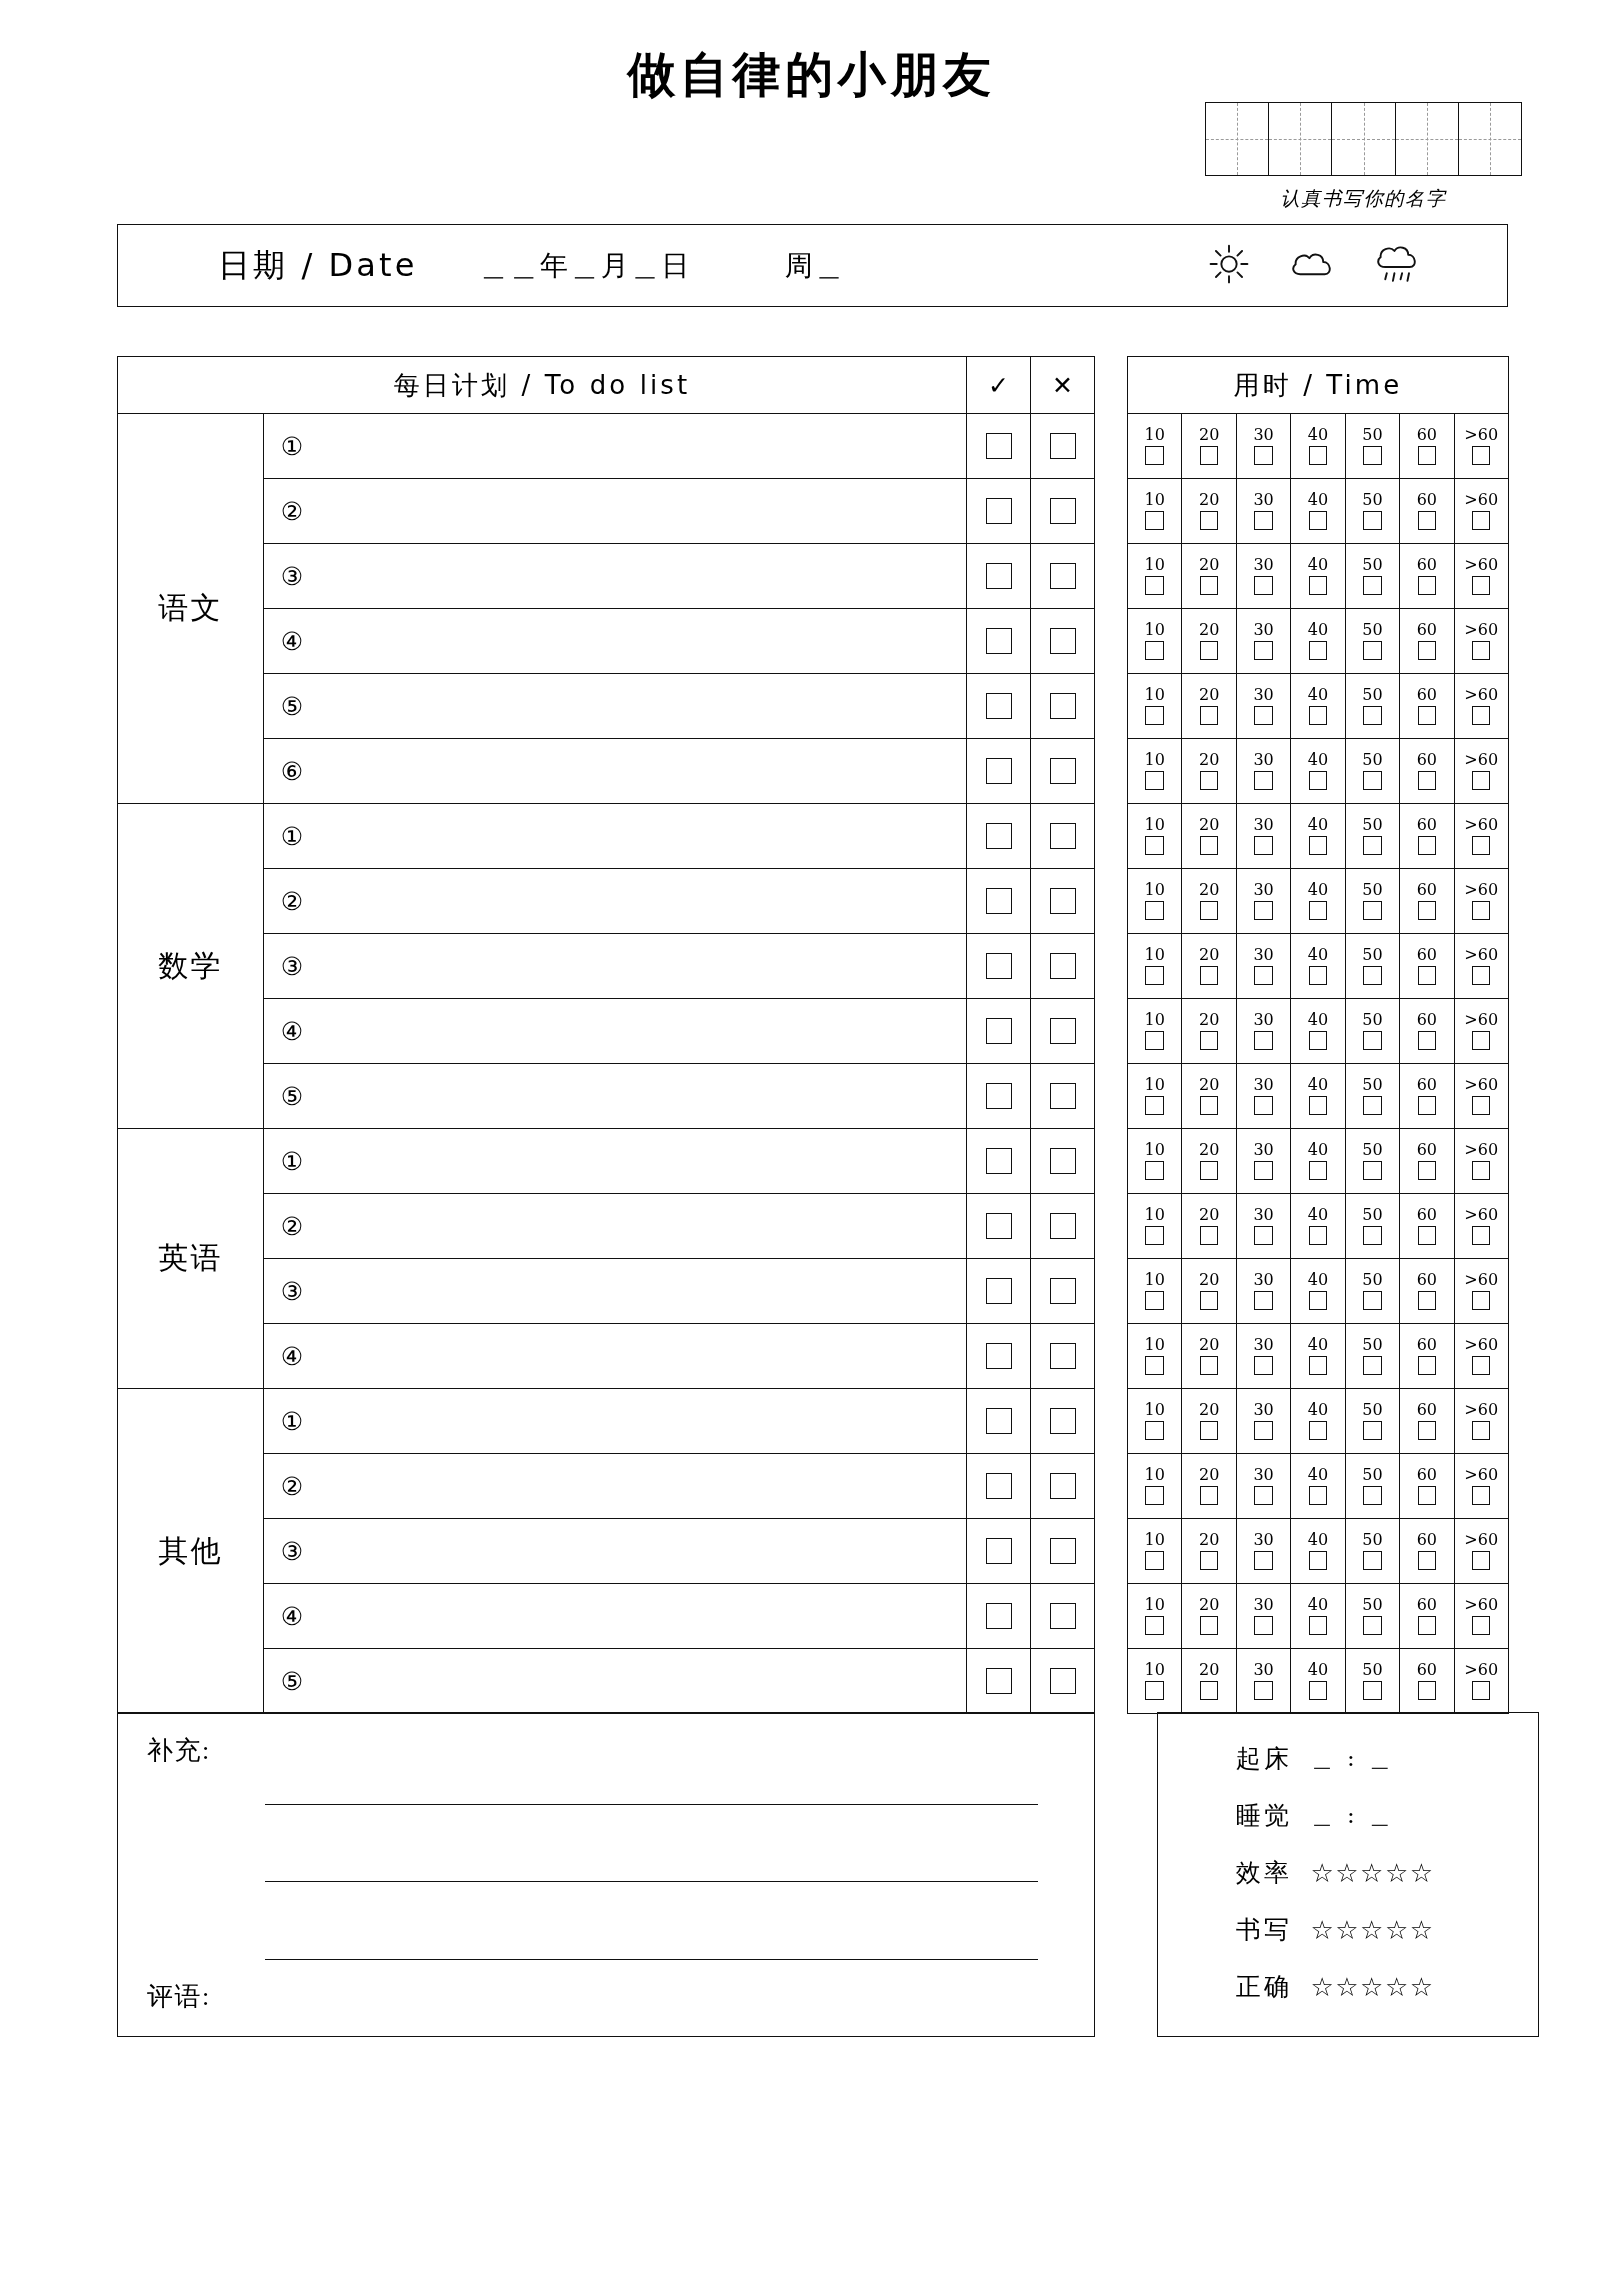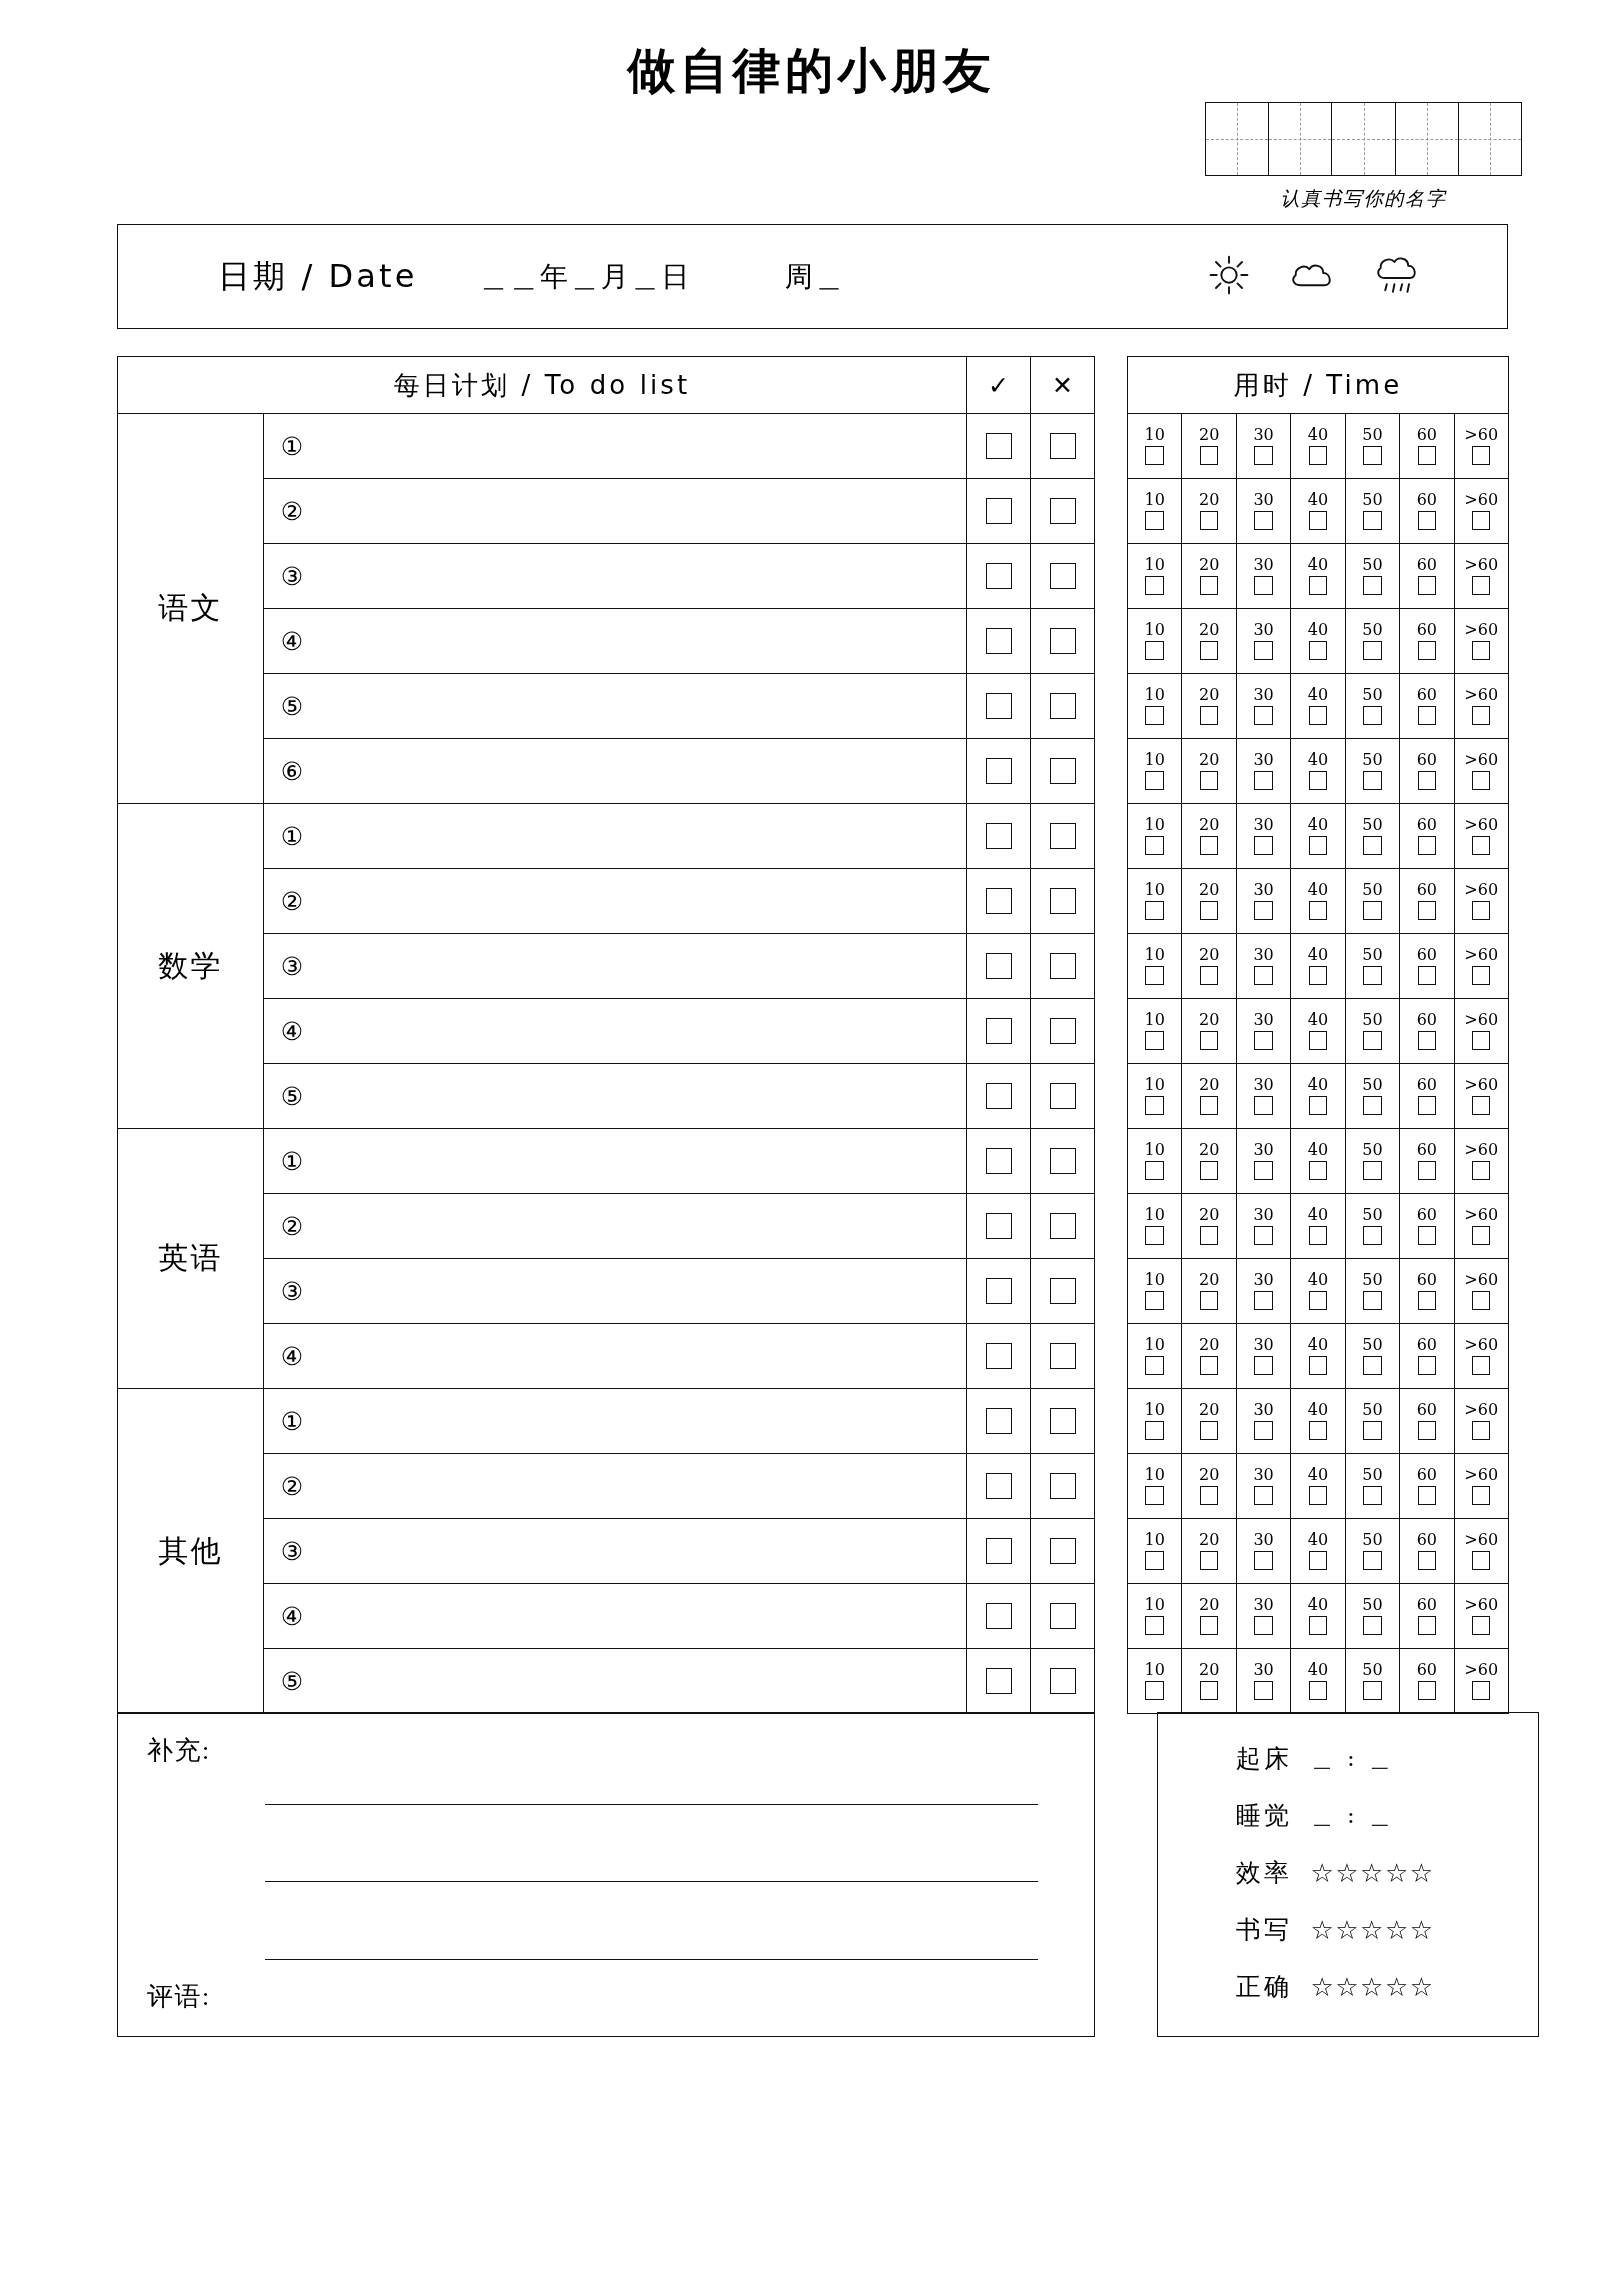--- a/index.html
+++ b/index.html
@@ -31,21 +31,21 @@
     height: 178px;
   }
   .title-block {
     position: absolute;
     left: 541px;
     top: 0;
     width: 541px;
     text-align: center;
   }
   .main-title {
-    font-family: Liberation Mono, monospace;
+    font-family: Liberation Sans, sans-serif;
     font-size: 48px;
     font-weight: bold;
     letter-spacing: 4.6px;
     line-height: 1.2;
   }
   .sub-title {
     font-family: "DejaVu Serif", "Liberation Serif", serif;
     font-size: 26px;
     letter-spacing: 3.1px;
     margin-top: 17px;
@@ -93,21 +93,21 @@
     width: 317px;
     font-family: "DejaVu Serif", "Liberation Serif", serif;
   }
 
   
   .date-bar {
     position: absolute;
     left: 117px;
     top: 224px;
     width: 1391px;
-    height: 105px;
+    height: 83px;
     border: 1.5px solid #111;
     box-sizing: border-box;
     display: flex;
     align-items: center;
   }
   .date-label {
     margin-left: 100px;
     font-size: 32px;
     letter-spacing: 3.1px;
     font-family: "DejaVu Sans", "Liberation Sans", sans-serif;

